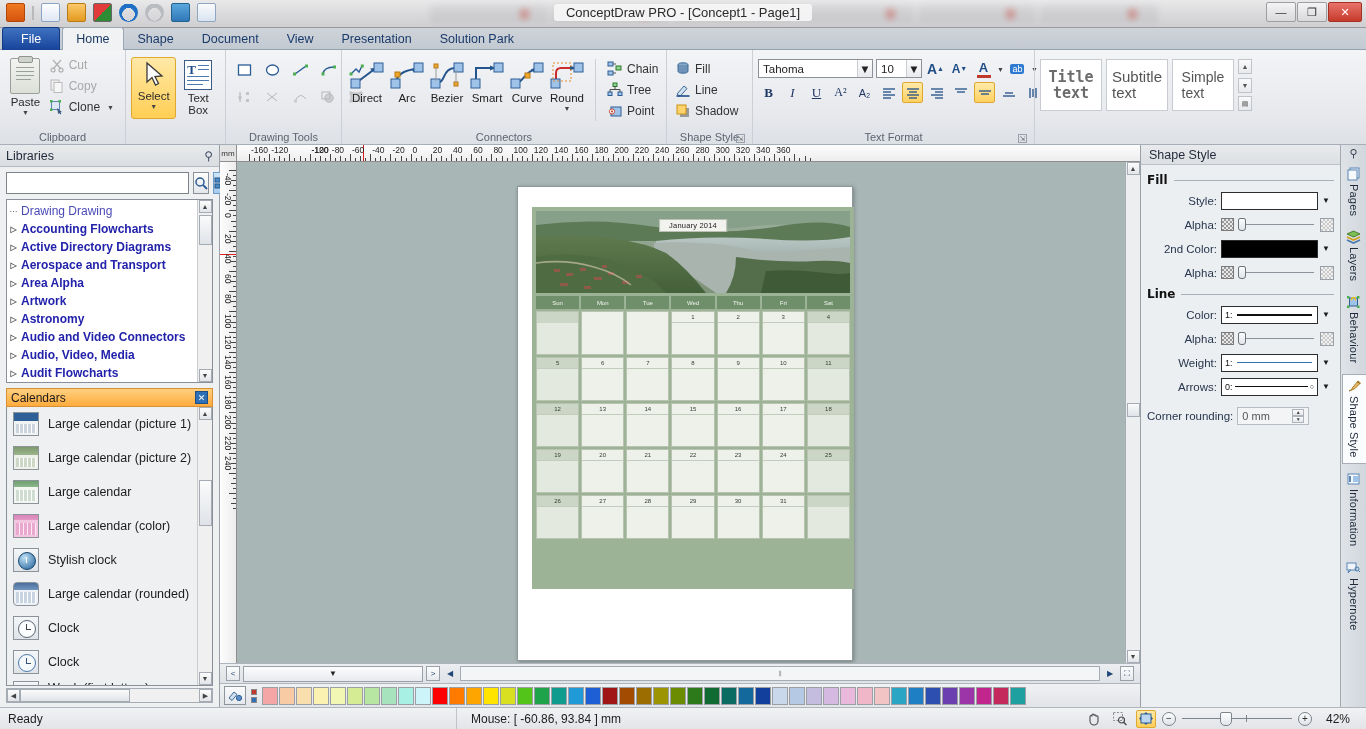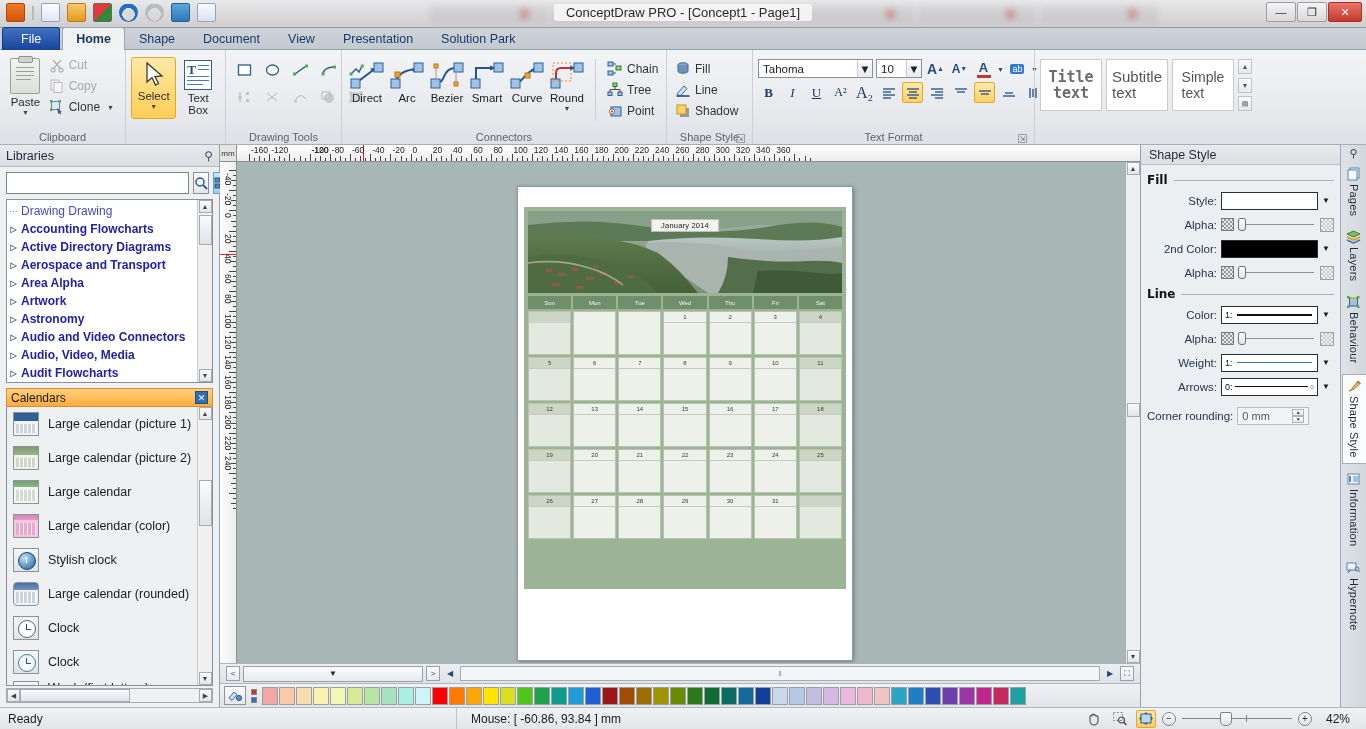--- a/index.html
+++ b/index.html
@@ -48,21 +48,21 @@
   }
   .ribtab {
     padding:3px 13px 3px; font-size:12.5px; color:#1a3a6b; line-height:16px;
     border:1px solid transparent; border-bottom:none; border-radius:3px 3px 0 0;
     position:relative; top:1px;
   }
   .ribtab.file {
     background:linear-gradient(180deg,#3f72c0,#17439b); color:#fff;
     border-color:#123a80; padding:3px 18px; margin-right:2px; font-weight:normal;
   }
-  .ribtab.active { background:#f1f2f4; border-color:#9aa7b6; color:#17365d;font-weight:bold; }
+  .ribtab.active { background:#f1f2f4; border-color:#9aa7b6; color:#17365d; }
 
   
   .ribbon {
     height:95px; flex:none; display:flex; align-items:stretch;
     background:linear-gradient(180deg,#f3f4f6 0%,#e6e8ec 72%,#dde0e5 100%);
     border-bottom:1px solid #a8aeb7; position:relative;
   }
   .rgroup { position:relative; padding:3px 5px 0; display:flex; flex-direction:column; }
   .rgroup + .rgroup { border-left:1px solid #ccd0d6; }
   .rgroup-body { flex:1; display:flex; align-items:flex-start; padding-top:2px; }
@@ -184,21 +184,21 @@
   .canvasrow { flex:1; display:flex; min-height:0; }
   .rulerleft { width:17px; flex:none; position:relative; overflow:hidden;
      background:linear-gradient(90deg,#fdfdfd,#ededed); border-right:1px solid #8e8e8e;}
   .ltick { position:absolute; right:0; height:1px; background:#444; }
   .llabel { position:absolute; font-size:8.5px; color:#222; writing-mode:vertical-rl; }
   .lmark { position:absolute; left:0; right:0; height:1px; background:#e02020;}
   .canvas { flex:1; position:relative; overflow:hidden; background:#a9b6b6; }
   .page { position:absolute; background:#fff; border:1px solid #8d9a9a; box-shadow:1px 1px 4px rgba(0,0,0,.3); }
 
   
-  .cal { position:absolute; background:#9cb396; padding:4px; }
+  .cal { position:absolute; background:#9cb396; padding:4px;margin-left:8px; }
   .cal-photo { position:relative; height:82px; overflow:hidden; }
   .cal-title { position:absolute; left:50%; transform:translateX(-50%); top:8px;
      background:#f2f2ee; border:1px solid #b9c0b4; font-size:7.5px; color:#222;
      padding:1px 9px; letter-spacing:.2px;}
   .cal-dow { display:flex; height:13px; margin-top:3px; gap:2px;}
   .cal-dow div { flex:1; background:#6f8f6a; color:#f2f4ee; font-size:6px;
      display:flex; align-items:center; justify-content:center; }
   .cal-week { display:flex; gap:2px; margin-top:2px; }
   .cal-cell { flex:1; height:44px; background:#eef0ea; border:1px solid #b8c3b2; position:relative; }
   .cal-cell .dn { position:absolute; top:0; left:0; right:0; height:11px; font-size:6px;
@@ -670,21 +670,21 @@
           <div class="tfbtn">
             <span style="background:#2f7ad1;color:#fff;font-size:9px;padding:0 2px;border-radius:2px">ab</span>
             </div>
           <span class="caret">▼</span>
         </div>
         <div class="tf-row">
           <div class="tfbtn" style="font-weight:bold;font-family:'Liberation Serif',serif;color:#1f3864">B</div>
           <div class="tfbtn" style="font-style:italic;font-family:'Liberation Serif',serif;color:#1f3864">I</div>
           <div class="tfbtn" style="text-decoration:underline;font-family:'Liberation Serif',serif;color:#1f3864">U</div>
           <div class="tfbtn" style="font-family:'Liberation Serif',serif;color:#1f3864;font-size:12px">A²</div>
-          <div class="tfbtn" style="font-family:Liberation Serif, serif;color:#1f3864;font-size:16px">A₂</div>
+          <div class="tfbtn" style="font-family:Liberation Sans, sans-serif;color:#1f3864;font-size:11px">A₂</div>
           <div class="tfbtn">
             <svg width="14" height="12" viewBox="0 0 14 12">
                 <g stroke="#1f4e87" stroke-width="1.3">
               <line x1="1" y1="2" x2="13" y2="2"></line>
                   <line x1="1" y1="5" x2="9" y2="5"></line>
               <line x1="1" y1="8" x2="13" y2="8"></line>
                   <line x1="1" y1="11" x2="9" y2="11"></line>
                 </g>
               </svg>
             </div>

